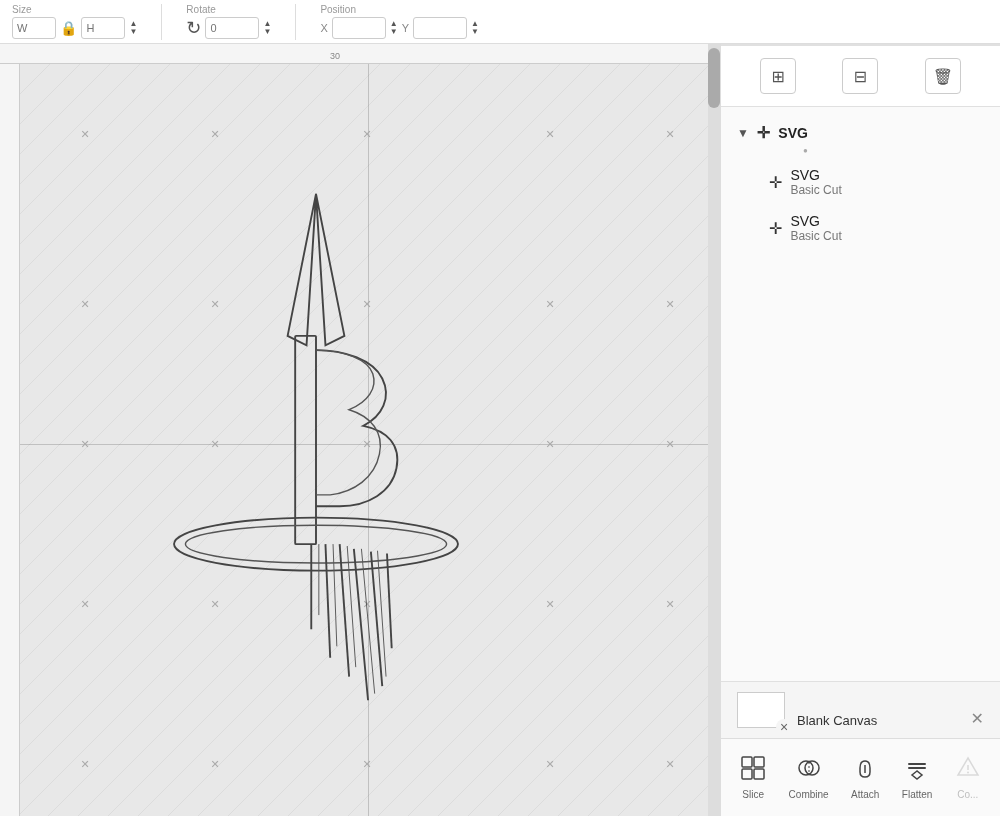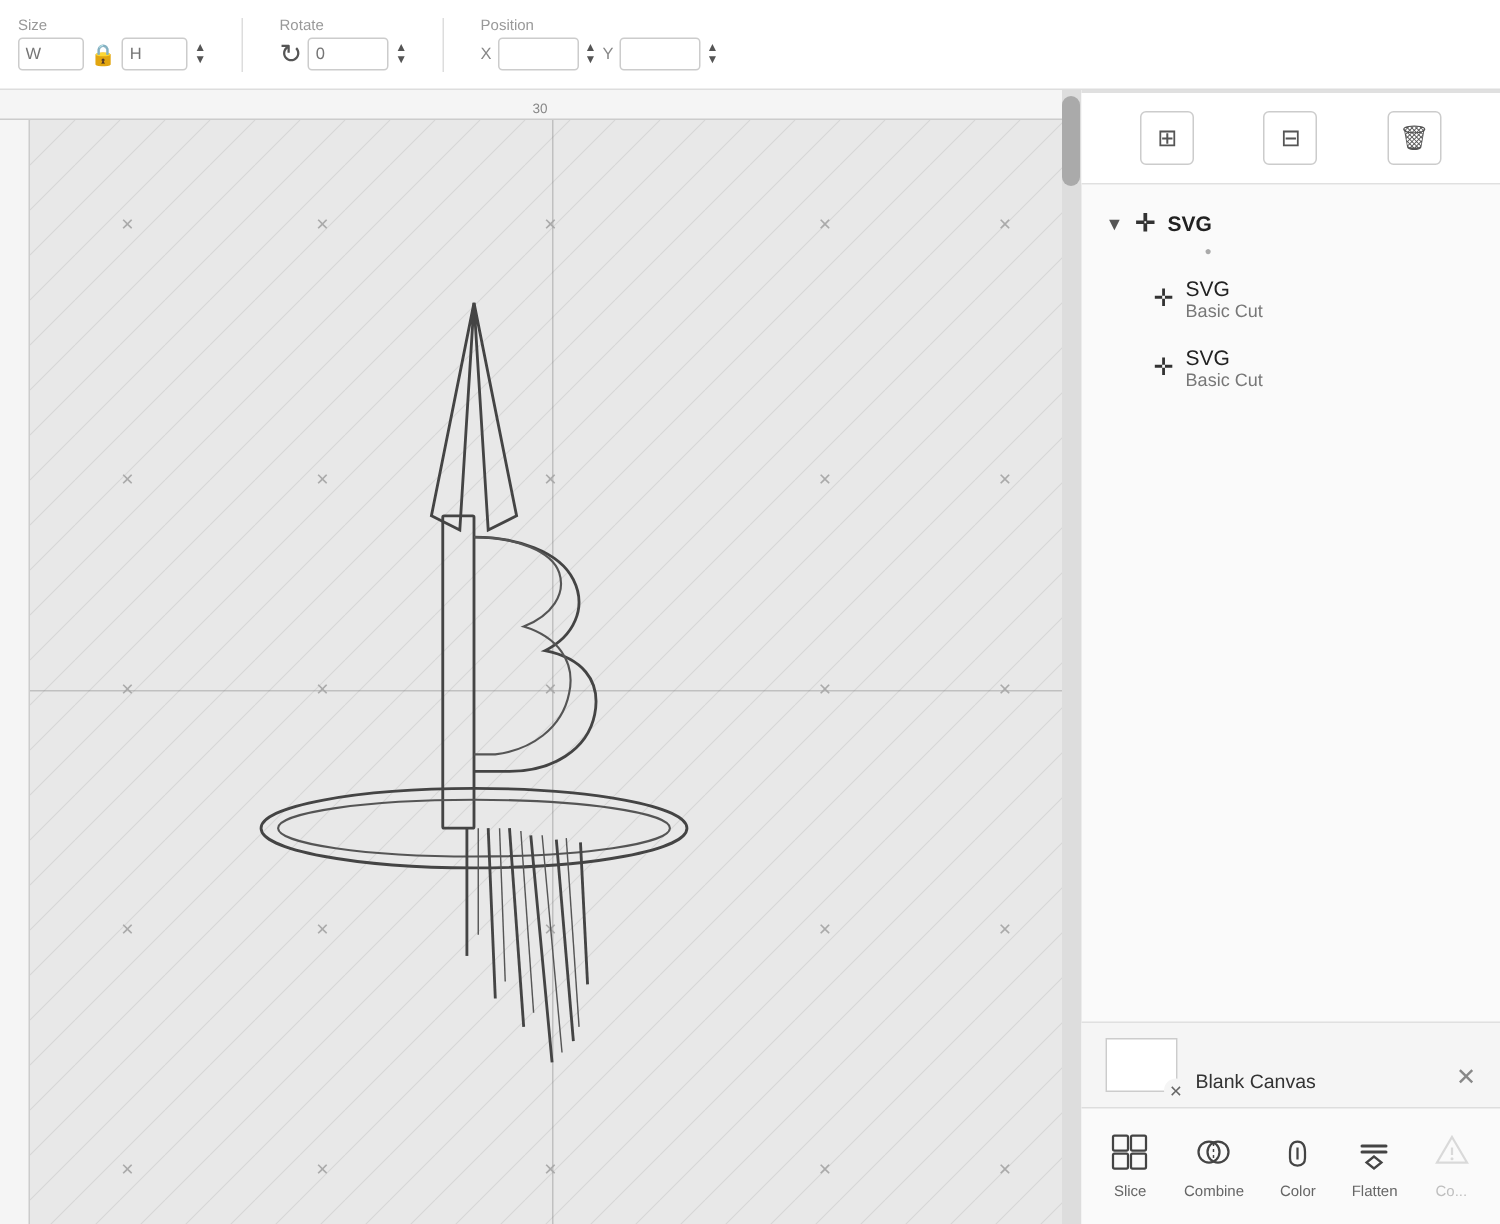--- a/index.html
+++ b/index.html
@@ -1,20 +1,20 @@
 <!DOCTYPE html>
 <html><head>
   <meta charset="utf-8">
   <style>
     * { box-sizing: border-box; margin: 0; padding: 0; }
     body { font-family: Arial, sans-serif; background: #f0f0f0; width: 1000px; height: 816px; overflow: hidden; display: flex; flex-direction: column; }
 
     
     .toolbar {
-      height: 60px;
+      height: 44px;
       background: #fff;
       border-bottom: 1px solid #ddd;
       display: flex;
       align-items: center;
       padding: 0 12px;
       gap: 24px;
       flex-shrink: 0;
     }
     .toolbar-group {
       display: flex;
@@ -400,21 +400,21 @@
     </div>
   </div>
 </div>
 
 <div class="main-area">
 
   <div class="canvas-area">
 
     <div class="ruler-top">
       <span class="ruler-number" style="left:170px; bottom:18px;">20</span>
-      <span class="ruler-number" style="left:355px; bottom:2px;">30</span>
+      <span class="ruler-number" style="left:330px; bottom:2px;">30</span>
     </div>
 
     <div class="ruler-left"></div>
 
     <div class="work-area">
 
       <svg style="position:absolute;top:0;left:0;width:100%;height:100%;opacity:0.18;">
         <defs>
           <pattern id="diag" width="30" height="30" patternUnits="userSpaceOnUse" patternTransform="rotate(0)">
             <line x1="0" y1="30" x2="30" y2="0" stroke="#888" stroke-width="0.7"></line>
@@ -567,21 +567,21 @@
         <span class="btn-label">Combine</span>
       </button>
 
       <button class="panel-action-btn">
         <span class="btn-icon">
           <svg width="26" height="26" viewBox="0 0 26 26" fill="none">
             <path d="M8 13 Q8 6 13 6 Q18 6 18 13 L18 17 Q18 22 13 22 Q8 22 8 17 Z" stroke="#444" stroke-width="1.5"></path>
             <line x1="13" y1="10" x2="13" y2="18" stroke="#444" stroke-width="1.5"></line>
           </svg>
         </span>
-        <span class="btn-label">Color</span>
+        <span class="btn-label">Attach</span>
       </button>
 
       <button class="panel-action-btn">
         <span class="btn-icon">
           <svg width="26" height="26" viewBox="0 0 26 26" fill="none">
             <rect x="4" y="8" width="18" height="2" rx="1" fill="#444"></rect>
             <rect x="4" y="12" width="18" height="2" rx="1" fill="#444"></rect>
             <path d="M13 16 L8 20 L13 24 L18 20 Z" stroke="#444" stroke-width="1.5" fill="none"></path>
           </svg>
         </span>

